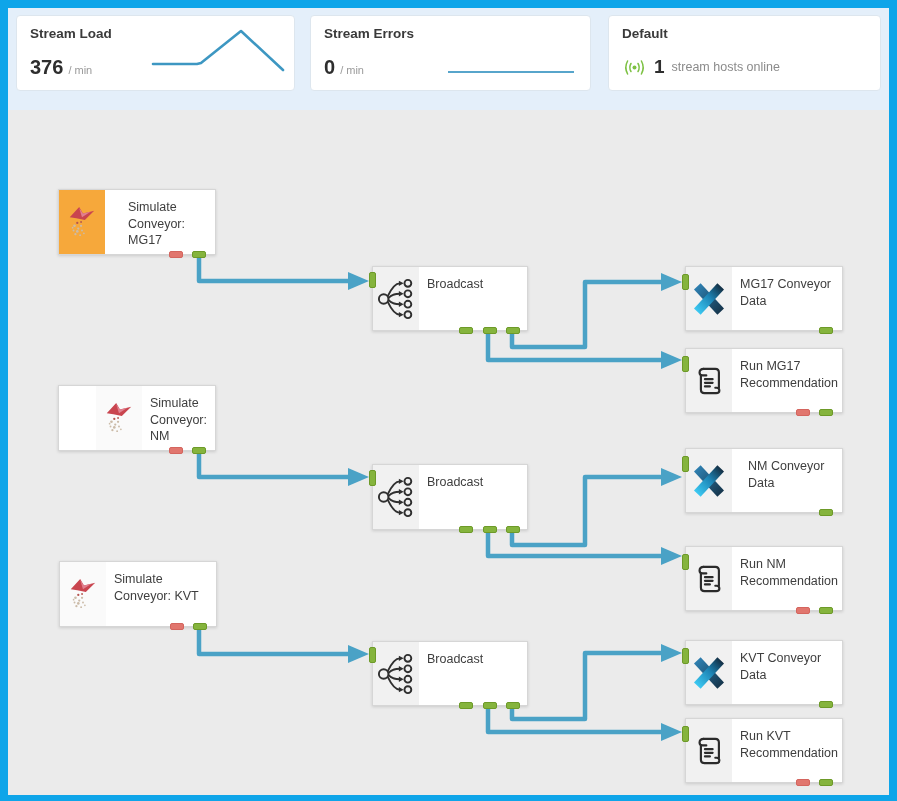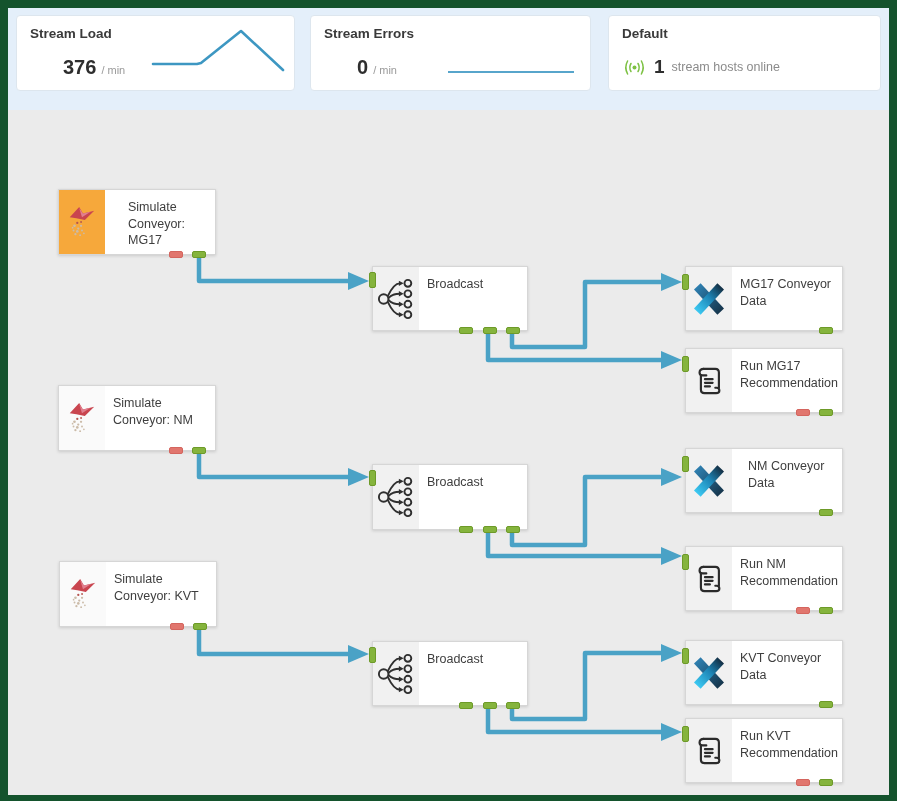--- a/index.html
+++ b/index.html
@@ -1,26 +1,26 @@
 <!DOCTYPE html>
 <html><head>
 <meta charset="utf-8">
 <style>
   * { margin:0; padding:0; box-sizing:border-box; }
   html,body { width:897px; height:801px; background:#ffffff; font-family:"Liberation Sans", sans-serif; }
-  #stage { position:relative; width:897px; height:801px; background:#14532d; overflow:hidden; }
+  #stage { position:relative; width:897px; height:801px; background:#0ea5e9; overflow:hidden; }
 
   
   #band { position:absolute; left:8px; top:8px; width:881px; height:102px; background:#e4effa; }
   .card { position:absolute; top:7px; height:76px; background:#ffffff; border:1px solid #dde6ee; border-radius:4px; }
   #card-load   { left:8px;  width:279px; }
   #card-errors { left:302px; width:281px; }
   #card-hosts  { left:600px; width:273px; }
   .card-title { position:absolute; left:13px; top:10px; font-size:13.5px; font-weight:bold; color:#3a3a3a; }
-  .card-valrow { position:absolute; left:13px; top:40px; display:flex; align-items:baseline; gap:5px;margin-left:33px; }
+  .card-valrow { position:absolute; left:13px; top:40px; display:flex; align-items:baseline; gap:5px; }
   .card-value { font-size:20px; font-weight:bold; color:#2e2e2e; }
   .card-unit { font-size:11px; color:#9a9a9a;text-align:center; }
   .spark { position:absolute; right:8px; top:8px; }
   .hosts-row { position:absolute; left:13px; top:40px; display:flex; align-items:center; gap:7px; }
   .hosts-count { font-size:19px; font-weight:bold; color:#2e2e2e; }
   .hosts-label { font-size:12.5px; color:#8b8b8b; }
 
   
   #canvas { position:absolute; left:8px; top:110px; width:881px; height:685px; background:#ebebeb; }
   #wires { position:absolute; left:0; top:0; width:897px; height:801px; z-index:1; pointer-events:none; }
@@ -30,21 +30,21 @@
           box-shadow:0 1px 3px rgba(0,0,0,.14); display:flex; z-index:2; }
   .node-icon { width:46px; height:100%; background:#f1f1f1; display:flex; align-items:center; justify-content:center; flex:none; }
   .node-icon.selected { background:#f6a83b; }
   .node-icon.plain { background:#fafafa; }
   .node-text { flex:1; padding:9px 6px 0 8px; font-size:12.5px; line-height:1.32; color:#3e3e3e; }
   
   #n0 { left:58px;  top:189px;gap:15px; }
   #n1 { left:372px; top:266px; width:156px; height:65px; }
   #n2 { left:685px; top:266px; height:65px; }
   #n3 { left:685px; top:348px; height:65px; }
-  #n4 { left:58px;  top:385px; }
+  #n4 { left:58px;  top:385px;padding-left:37px; }
   #n5 { left:372px; top:464px; width:156px; height:66px; }
   #n6 { left:685px; top:448px; height:65px;gap:8px; }
   #n7 { left:685px; top:546px; height:65px; }
   #n8 { left:59px;  top:561px; }
   #n9 { left:372px; top:641px; width:156px; height:65px; }
   #n10 { left:685px; top:640px; height:65px; }
   #n11 { left:685px; top:718px; height:65px; }
 
   
   .port-h { position:absolute; width:14px; height:7px; border-radius:2px; bottom:-4px; z-index:3; }

